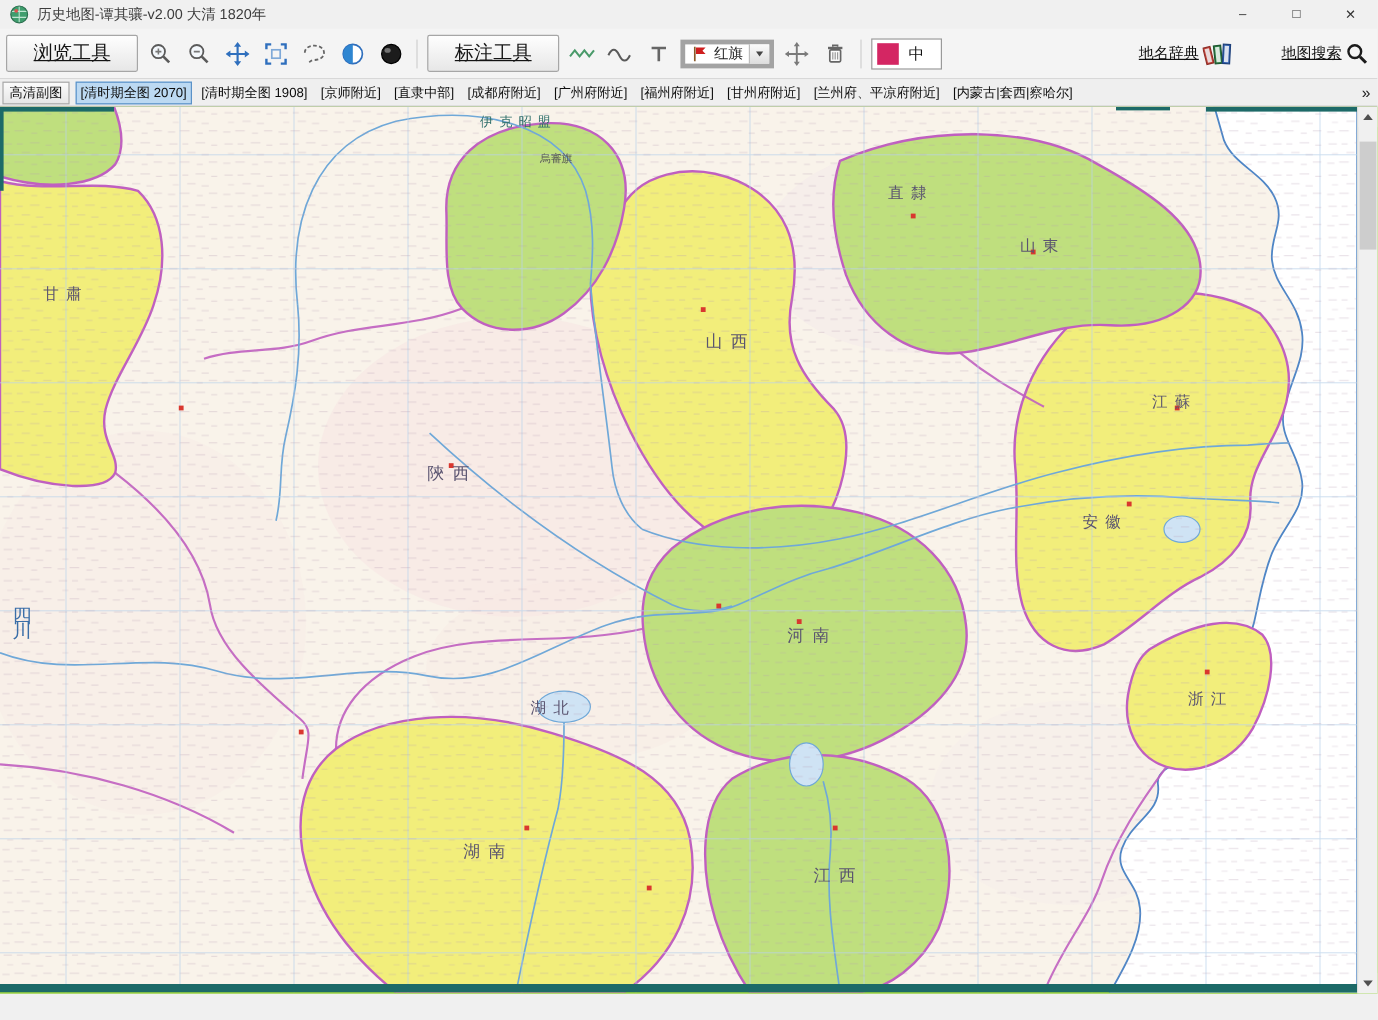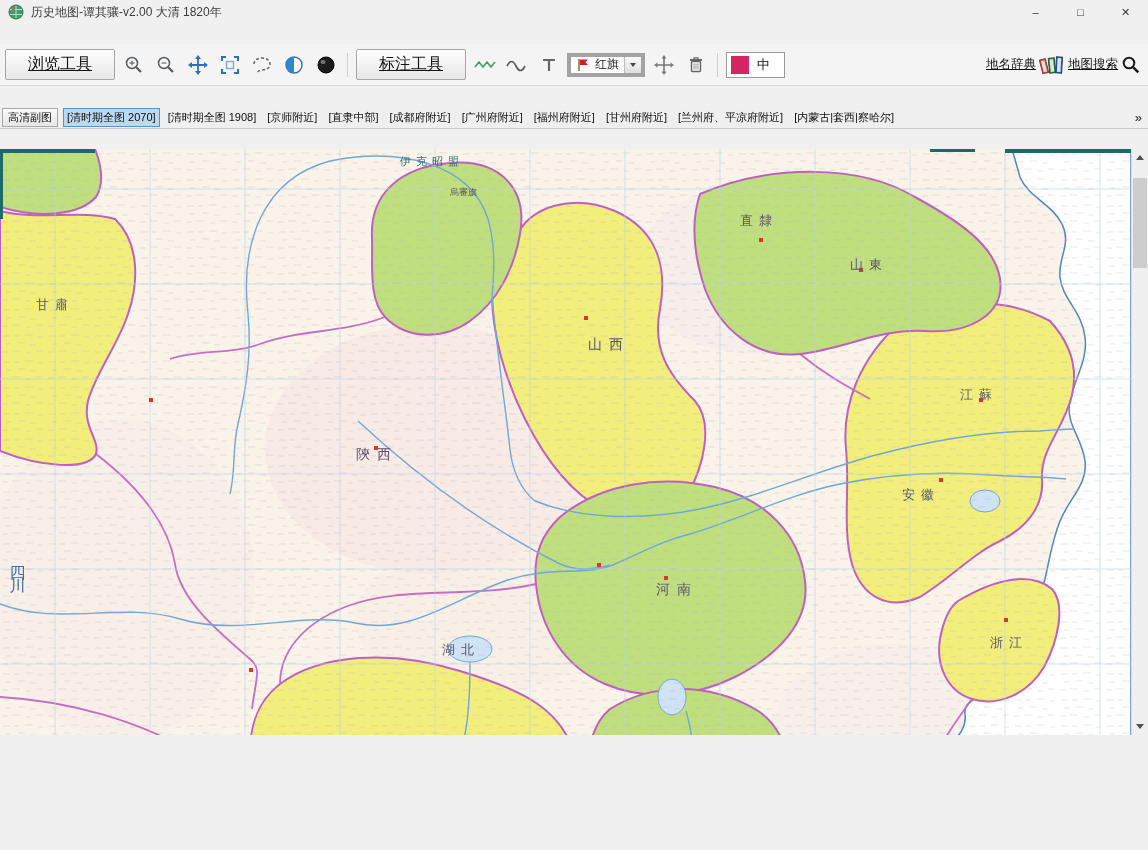--- a/index.html
+++ b/index.html
@@ -1,18 +1,18 @@
 <!DOCTYPE html>
 <html><head>
 <meta charset="utf-8">
 <style>
   * { box-sizing: border-box; margin: 0; padding: 0; }
   html,body { width:1148px; height:850px; overflow:hidden; }
   body { font-family:"Liberation Sans","DejaVu Sans",sans-serif; background:#f0f0f0; }
-  .window { width:1148px; height:735px; display:flex; flex-direction:column; background:#f0f0f0;gap:20px; }
+  .window { width:1148px; height:828px; display:flex; flex-direction:column; background:#f0f0f0; }
 
   
   .titlebar { height:24px; flex:none; display:flex; align-items:center; padding-left:8px; background:#f0f0f0; }
   .titlebar .title { font-size:12px; color:#3c3c3c; margin-left:7px; }
   .win-controls { margin-left:auto; display:flex; height:100%; }
   .win-btn { width:45px; height:100%; display:flex; align-items:center; justify-content:center;
              font-size:11px; color:#333; border:none; background:transparent; font-family:inherit; }
 
   
   .menubar { height:22px; flex:none; display:flex; align-items:center; padding:0 4px; background:#f5f5f5; border-bottom:1px solid #e2e2e2; }
@@ -25,21 +25,21 @@
   .icon-btn { width:27px; height:27px; display:flex; align-items:center; justify-content:center; background:transparent; border:none; padding:0; }
   .tb-sep { width:1px; height:24px; background:#d0d0d0; margin:0 3px; }
   .combo { display:flex; align-items:center; height:24px; border:4px solid #a3a3a3; background:#fff; padding-left:4px; }
   .combo-value { font-size:12px; color:#222; margin:0 5px; }
   .combo-arrow { width:17px; height:100%; background:linear-gradient(#fafafa,#dedede); border-left:1px solid #bdbdbd; display:flex; align-items:center; justify-content:center; }
   .tri-down { width:0; height:0; border-left:3.5px solid transparent; border-right:3.5px solid transparent; border-top:4px solid #444; }
   .marker-box { display:flex; align-items:center; gap:8px; height:26px; border:1px solid #9a9a9a; background:#fff; padding:0 14px 0 4px; }
   .swatch { width:18px; height:18px; }
   .marker-text { font-size:13px; color:#111; }
   .right-tools { margin-left:auto; display:flex; align-items:center; gap:3px; padding-right:2px; }
-  .link-label { font-size:12.5px; color:#101010; text-decoration:underline; white-space:nowrap; }
+  .link-label { font-size:12.5px; color:#101010; text-decoration:underline; white-space:nowrap;margin-left:37px; }
 
   
   .tabbar { height:23px; flex:none; display:flex; align-items:center; gap:5px; padding:0 2px; background:#efefef; border-bottom:1px solid #c8c8c8; white-space:nowrap; overflow:hidden; }
   .tab { font-size:11px; color:#0d0d0d; padding:1px 3px; flex:none; }
   .tab.first { background:linear-gradient(#fbfbfb,#e6e6e6); border:1px solid #a8a8a8; padding:1px 5px; }
   .tab.selected { background:#bcd9f2; border:1px solid #5a92c8; }
   .tab-overflow { margin-left:auto; font-size:13px; color:#222; padding:0 4px; flex:none; }
 
   
   .map-area { position:relative; flex:1; background:#84cc16; overflow:hidden;padding-left:36px; }

